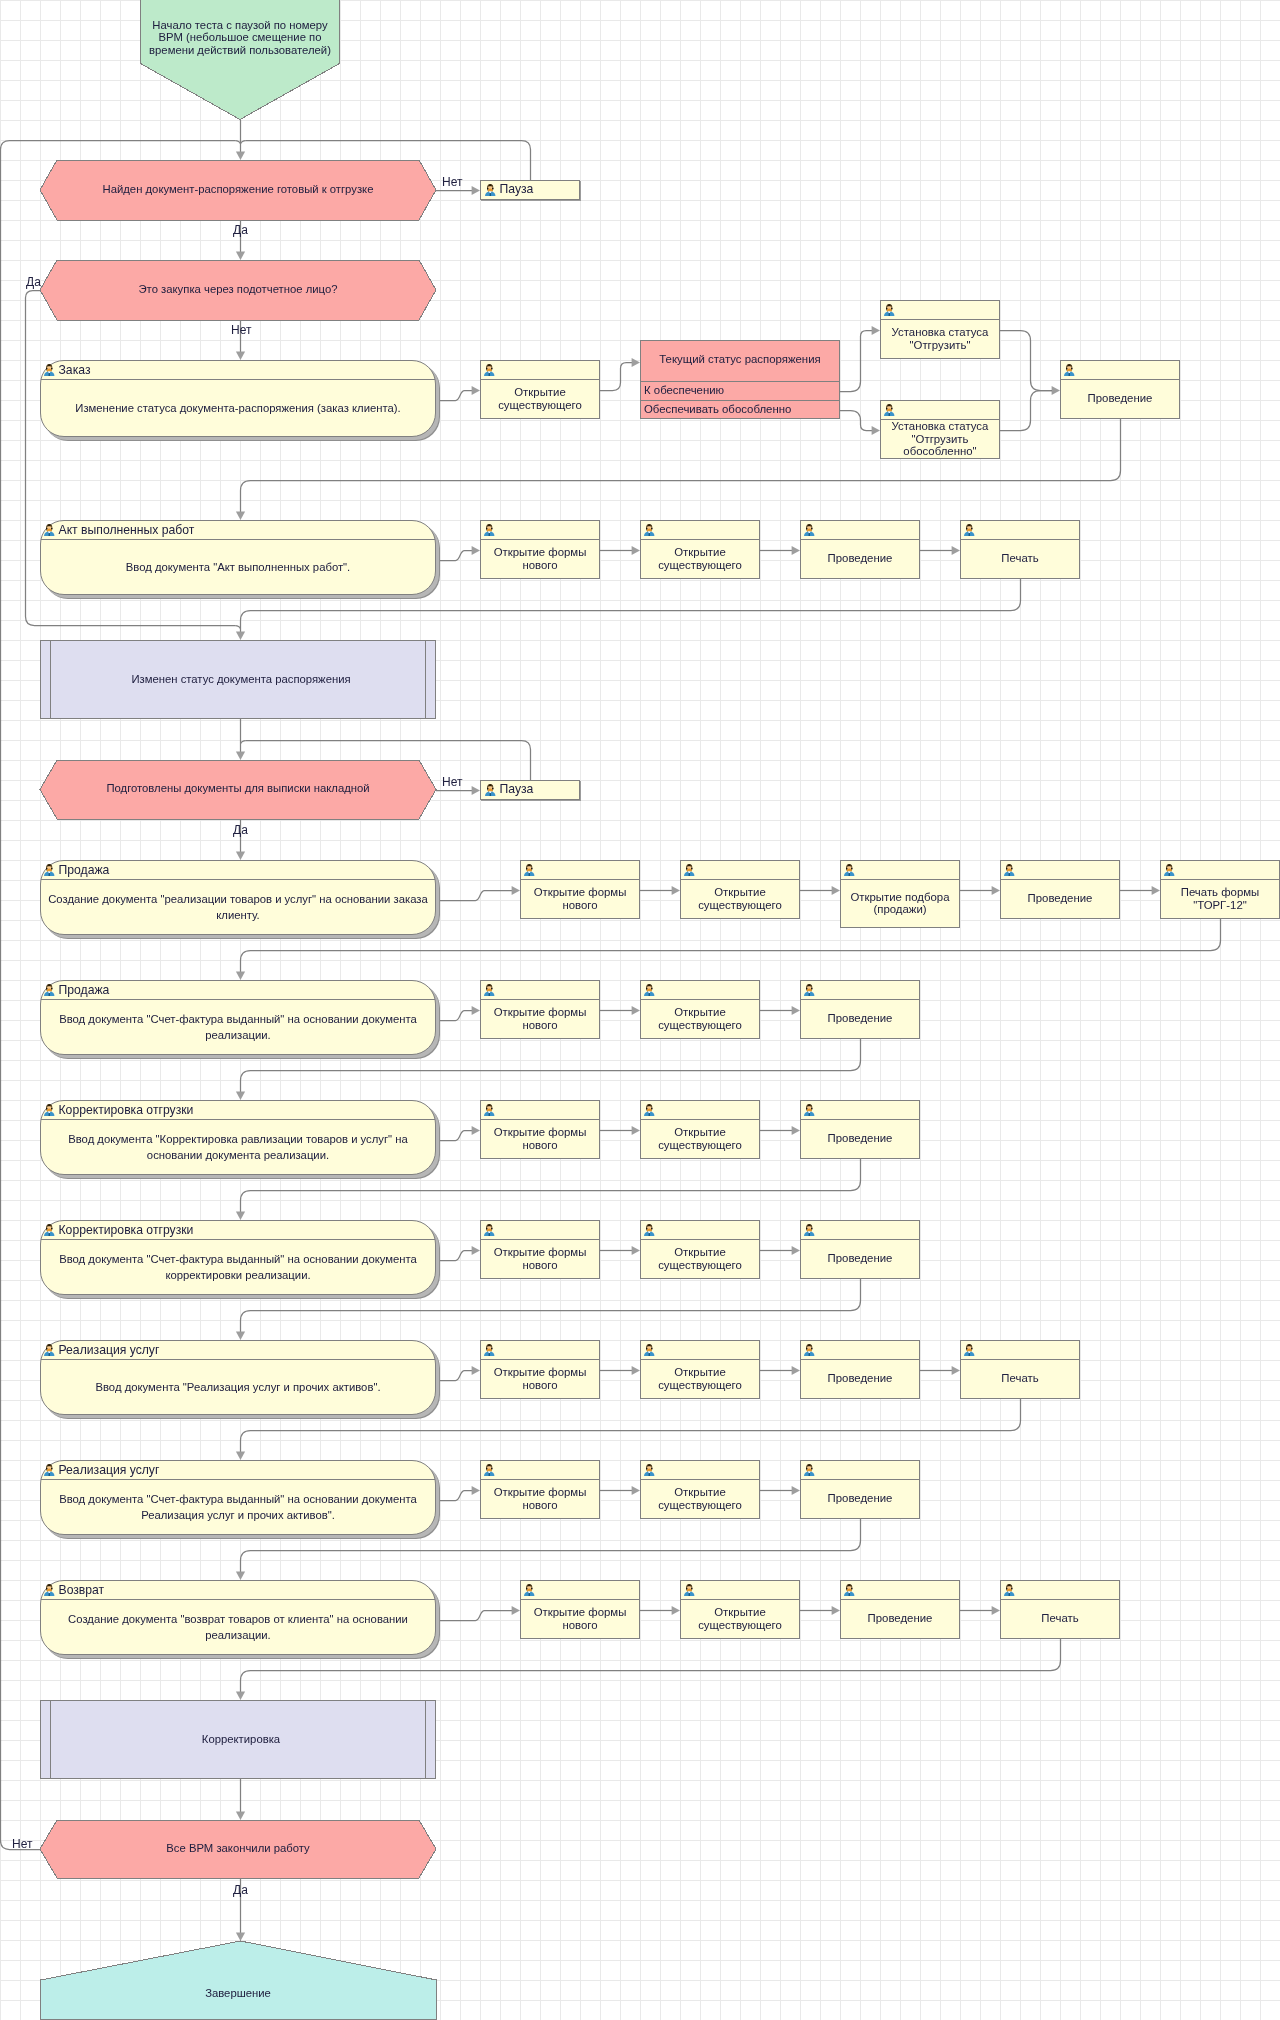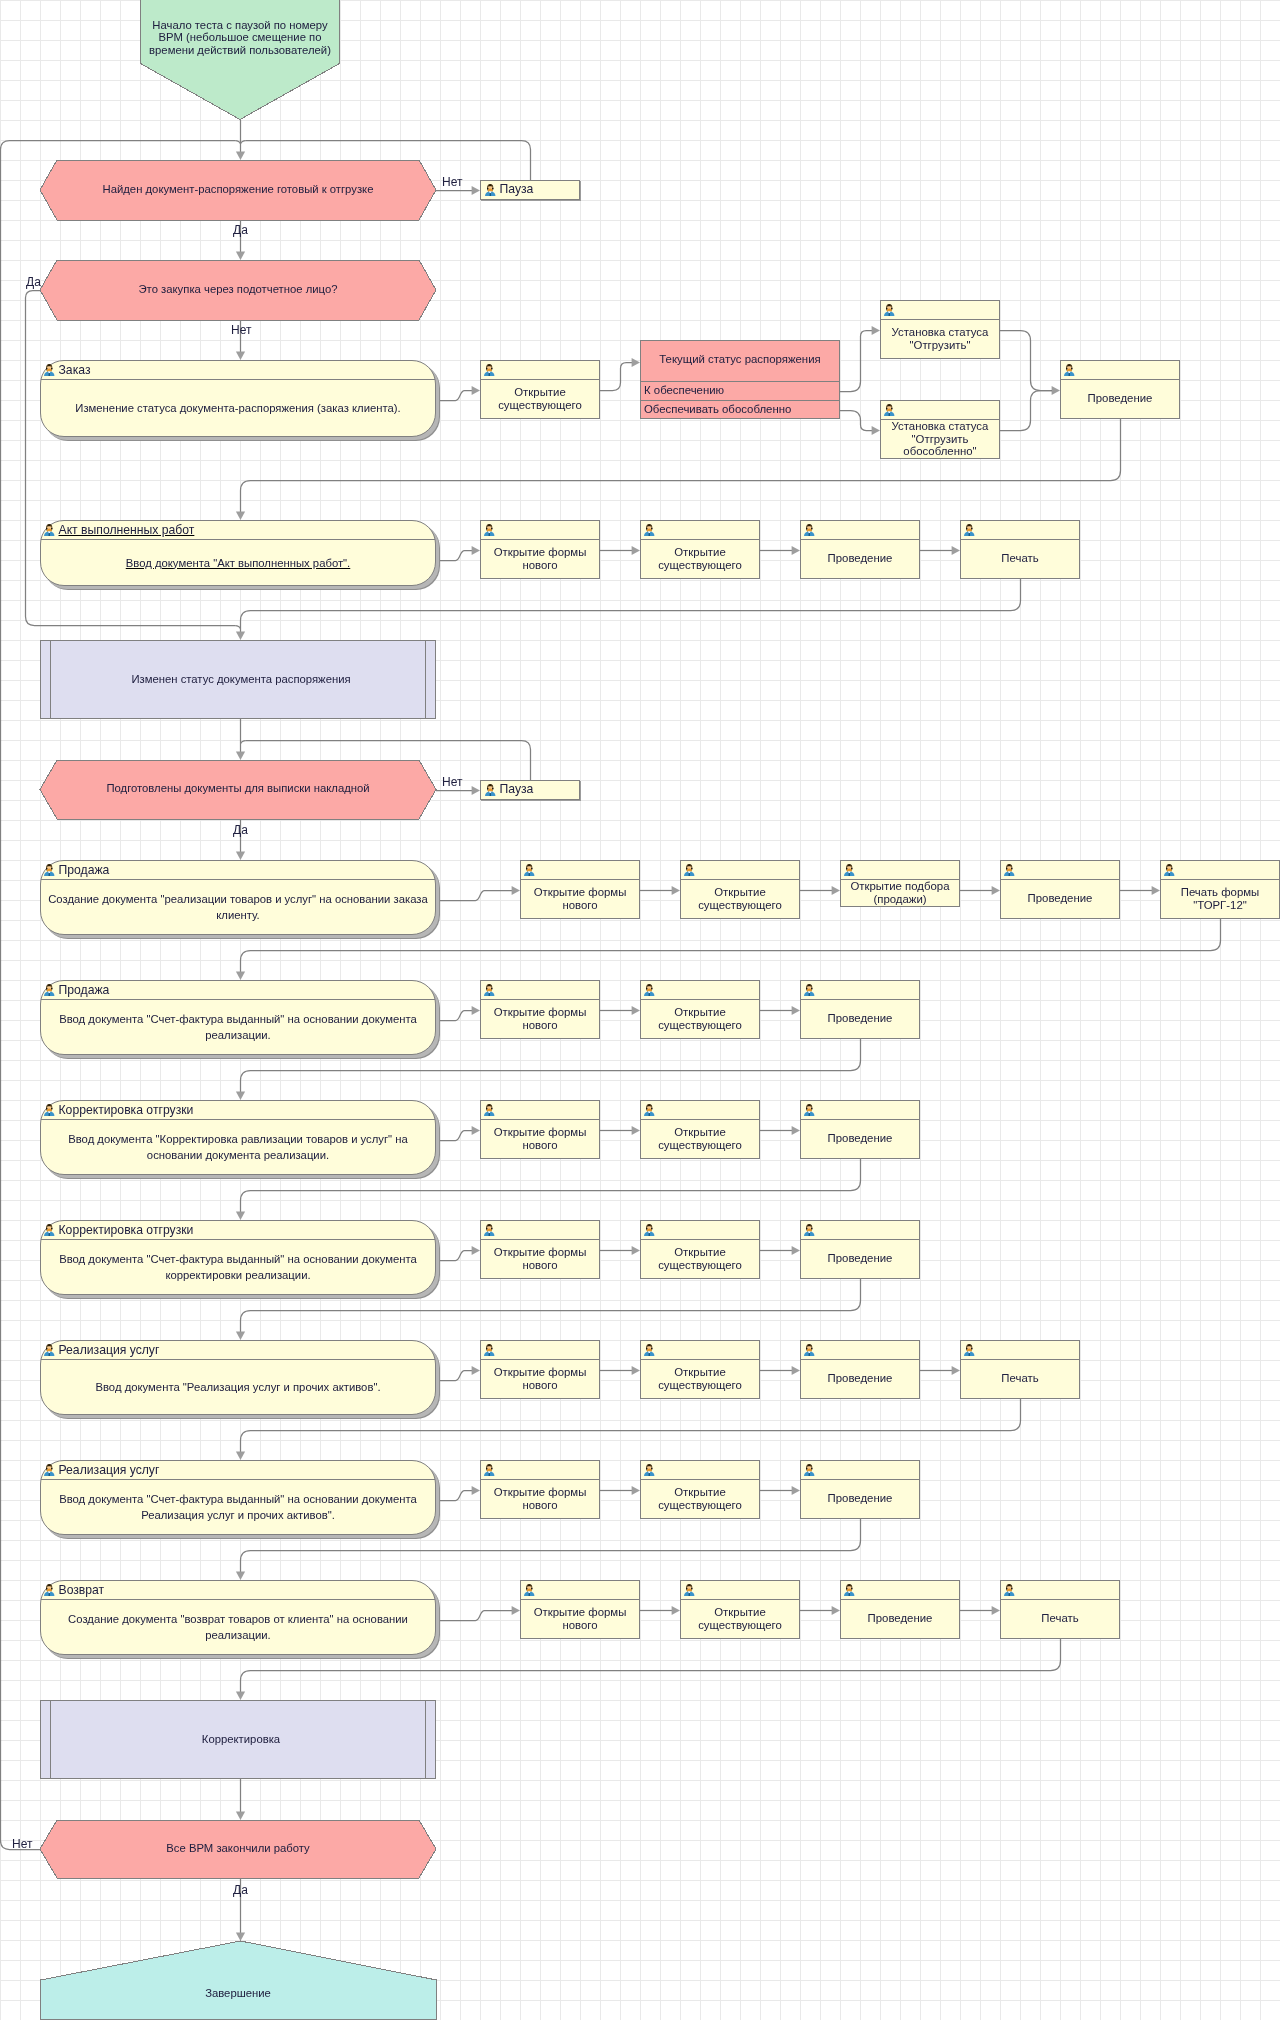--- a/index.html
+++ b/index.html
@@ -297,21 +297,21 @@
           <path d="M5.25 4.5c1.85 0 2.4 1.3 2.4 2.1 0 1.1-1.1 1.9-2.4 1.9S2.85 7.7 2.85 6.6c0-.8 .55-2.1 2.4-2.1z" fill="#ea9a2c"></path>
           <ellipse cx="2.75" cy="4.6" rx=".72" ry=".95" fill="#0a0502"></ellipse>
           <ellipse cx="7.8" cy="4.6" rx=".72" ry=".95" fill="#0a0502"></ellipse>
           <path d="M0 12.6c0-3.2 1.5-5.1 5.25-5.1s5.25 1.9 5.25 5.1z" fill="#3b94ca"></path>
           <path d="M3.75 7.35h3.0l-1.5 2.5z" fill="#f4f9ff"></path>
           <path d="M4.7 9.1h1.15l.25 3.5h-1.65z" fill="#15567f"></path>
         </svg>
       </div>
       <div class="abody">Проведение</div>
     </div>
-    <div class="abox shadow" style="left: 40px; top: 520px; width: 396px; height: 66px; text-decoration: underline;">
+    <div class="abox shadow" style="left: 40px; top: 520px; width: 396px; height: 75px;">
       <div class="ahdr">
         <svg class="av" width="10.5" height="12.6" viewBox="0 0 10.5 12.6">
           <ellipse cx="5.25" cy="4.05" rx="3.05" ry="3.95" fill="#352306"></ellipse>
           <ellipse cx="5.25" cy="3.3" rx="2.75" ry="2.4" fill="#7a6238"></ellipse>
           <ellipse cx="5.25" cy="1.55" rx="1.5" ry=".75" fill="#241703"></ellipse>
           <path d="M5.25 2.3c2.0 0 2.55 1.65 2.55 3.0 0 1.9-1.2 3.05-2.55 3.05S2.7 7.2 2.7 5.3c0-1.35 .55-3.0 2.55-3.0z" fill="#f4c88e"></path>
           <path d="M5.25 4.5c1.85 0 2.4 1.3 2.4 2.1 0 1.1-1.1 1.9-2.4 1.9S2.85 7.7 2.85 6.6c0-.8 .55-2.1 2.4-2.1z" fill="#ea9a2c"></path>
           <ellipse cx="2.75" cy="4.6" rx=".72" ry=".95" fill="#0a0502"></ellipse>
           <ellipse cx="7.8" cy="4.6" rx=".72" ry=".95" fill="#0a0502"></ellipse>
           <path d="M0 12.6c0-3.2 1.5-5.1 5.25-5.1s5.25 1.9 5.25 5.1z" fill="#3b94ca"></path>
@@ -458,21 +458,21 @@
           <ellipse cx="2.75" cy="4.6" rx=".72" ry=".95" fill="#0a0502"></ellipse>
           <ellipse cx="7.8" cy="4.6" rx=".72" ry=".95" fill="#0a0502"></ellipse>
           <path d="M0 12.6c0-3.2 1.5-5.1 5.25-5.1s5.25 1.9 5.25 5.1z" fill="#3b94ca"></path>
           <path d="M3.75 7.35h3.0l-1.5 2.5z" fill="#f4f9ff"></path>
           <path d="M4.7 9.1h1.15l.25 3.5h-1.65z" fill="#15567f"></path>
         </svg>
       </div>
       <div class="abody">Открытие
 существующего</div>
     </div>
-    <div class="abox" style="left: 840px; top: 860px; width: 120px; height: 47px;">
+    <div class="abox" style="left: 840px; top: 860px; width: 120px; height: 68px;">
       <div class="ahdr">
         <svg class="av" width="10.5" height="12.6" viewBox="0 0 10.5 12.6">
           <ellipse cx="5.25" cy="4.05" rx="3.05" ry="3.95" fill="#352306"></ellipse>
           <ellipse cx="5.25" cy="3.3" rx="2.75" ry="2.4" fill="#7a6238"></ellipse>
           <ellipse cx="5.25" cy="1.55" rx="1.5" ry=".75" fill="#241703"></ellipse>
           <path d="M5.25 2.3c2.0 0 2.55 1.65 2.55 3.0 0 1.9-1.2 3.05-2.55 3.05S2.7 7.2 2.7 5.3c0-1.35 .55-3.0 2.55-3.0z" fill="#f4c88e"></path>
           <path d="M5.25 4.5c1.85 0 2.4 1.3 2.4 2.1 0 1.1-1.1 1.9-2.4 1.9S2.85 7.7 2.85 6.6c0-.8 .55-2.1 2.4-2.1z" fill="#ea9a2c"></path>
           <ellipse cx="2.75" cy="4.6" rx=".72" ry=".95" fill="#0a0502"></ellipse>
           <ellipse cx="7.8" cy="4.6" rx=".72" ry=".95" fill="#0a0502"></ellipse>
           <path d="M0 12.6c0-3.2 1.5-5.1 5.25-5.1s5.25 1.9 5.25 5.1z" fill="#3b94ca"></path>

